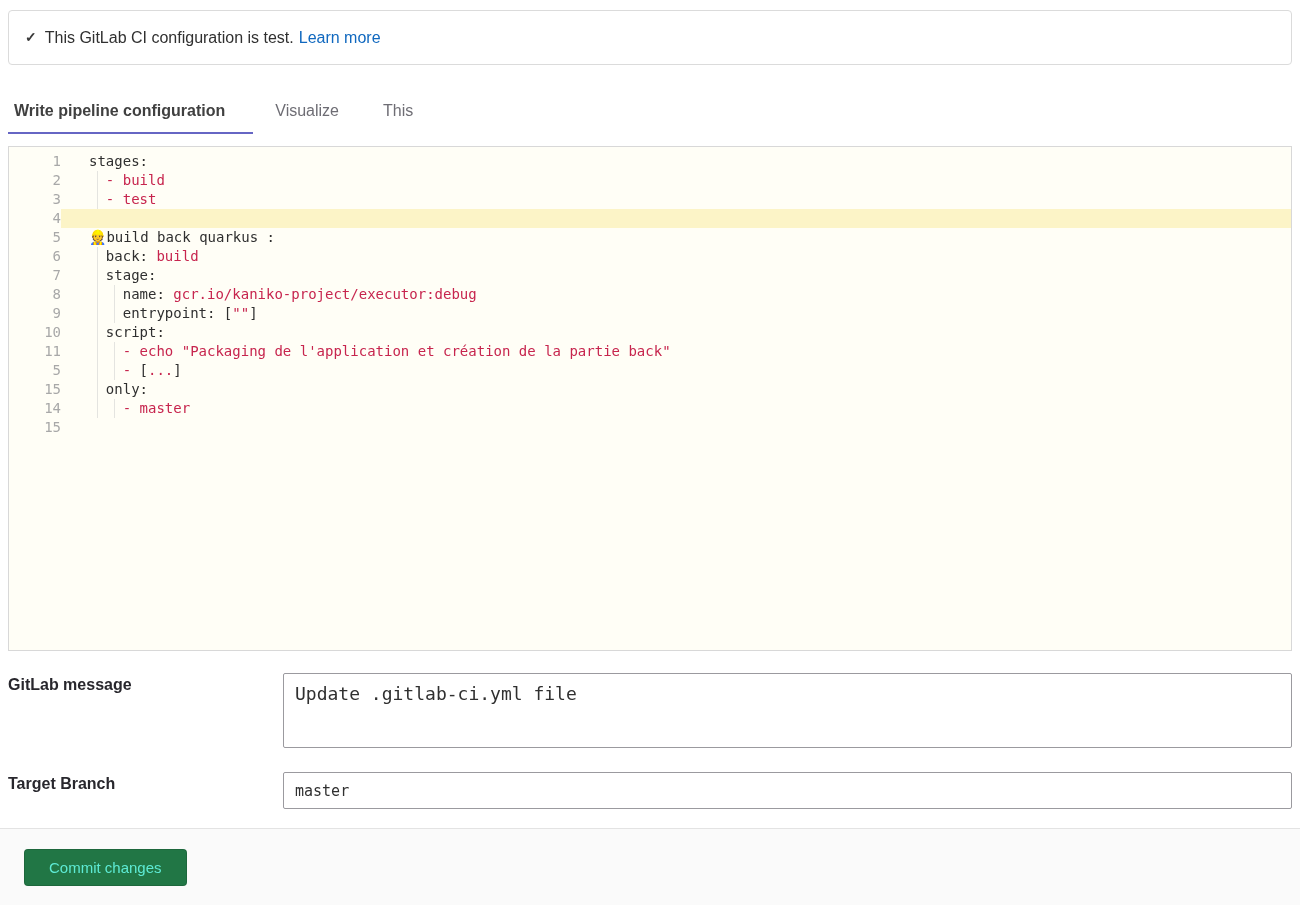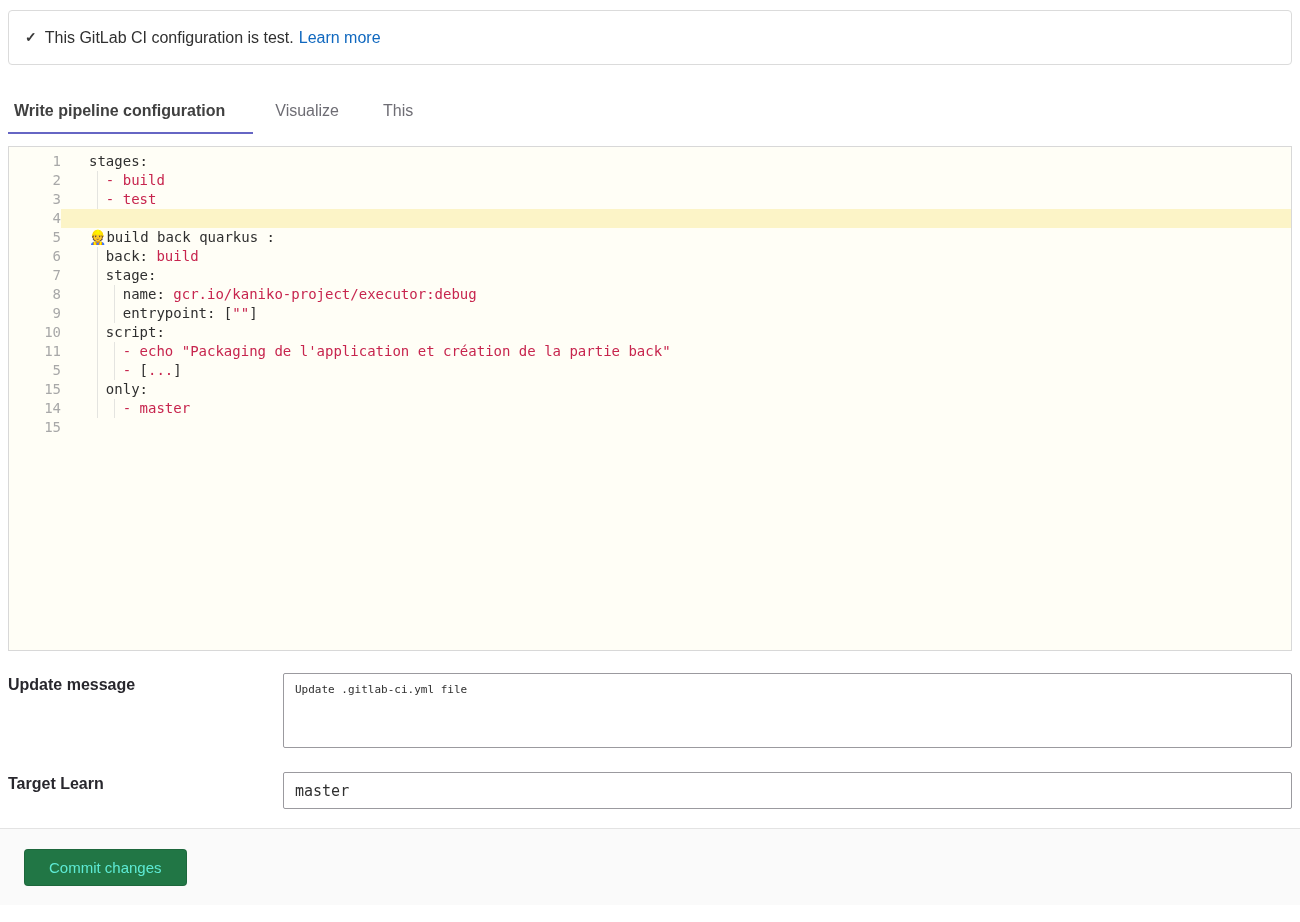--- a/index.html
+++ b/index.html
@@ -112,21 +112,21 @@
     color: #28272d;
     padding-top: 3px;
   }
   .commit-msg {
     flex: 1;
     height: 75px;
     border: 1px solid #9b9a9f;
     border-radius: 2px;
     padding: 9px 11px;
     font-family: "DejaVu Sans Mono", monospace;
-    font-size: 11px;
+    font-size: 18px;
     color: #303030;
     background: #fff;
     resize: none;
     outline: none;
   }
   .branch-input {
     flex: 1;
     height: 37px;
     border: 1px solid #9b9a9f;
     border-radius: 2px;
@@ -229,24 +229,24 @@
       <span class="ln">14</span>
       <span class="lc"><span class="guide" style="left: calc(1ch + 28px);"></span><span class="guide" style="left: calc(3ch + 28px);"></span><span class="tok-p">    </span><span class="tok-v">- master</span></span>
     </div>
     <div class="code-line">
       <span class="ln">15</span>
       <span class="lc"></span>
     </div>
   </div>
 
 <div class="form-row">
-  <label class="form-label">Update message</label>
+  <label class="form-label">GitLab message</label>
   <textarea class="commit-msg" spellcheck="false" style="">Update .gitlab-ci.yml file</textarea>
 </div>
 
 <div class="form-row branch">
-  <label class="form-label">Target Learn</label>
+  <label class="form-label">Target Branch</label>
   <input class="branch-input" type="text" spellcheck="false" value="master" style="">
 </div>
 
 <div class="footer">
   <button class="btn-confirm">Commit changes</button>
 </div>
 
 </body></html>

